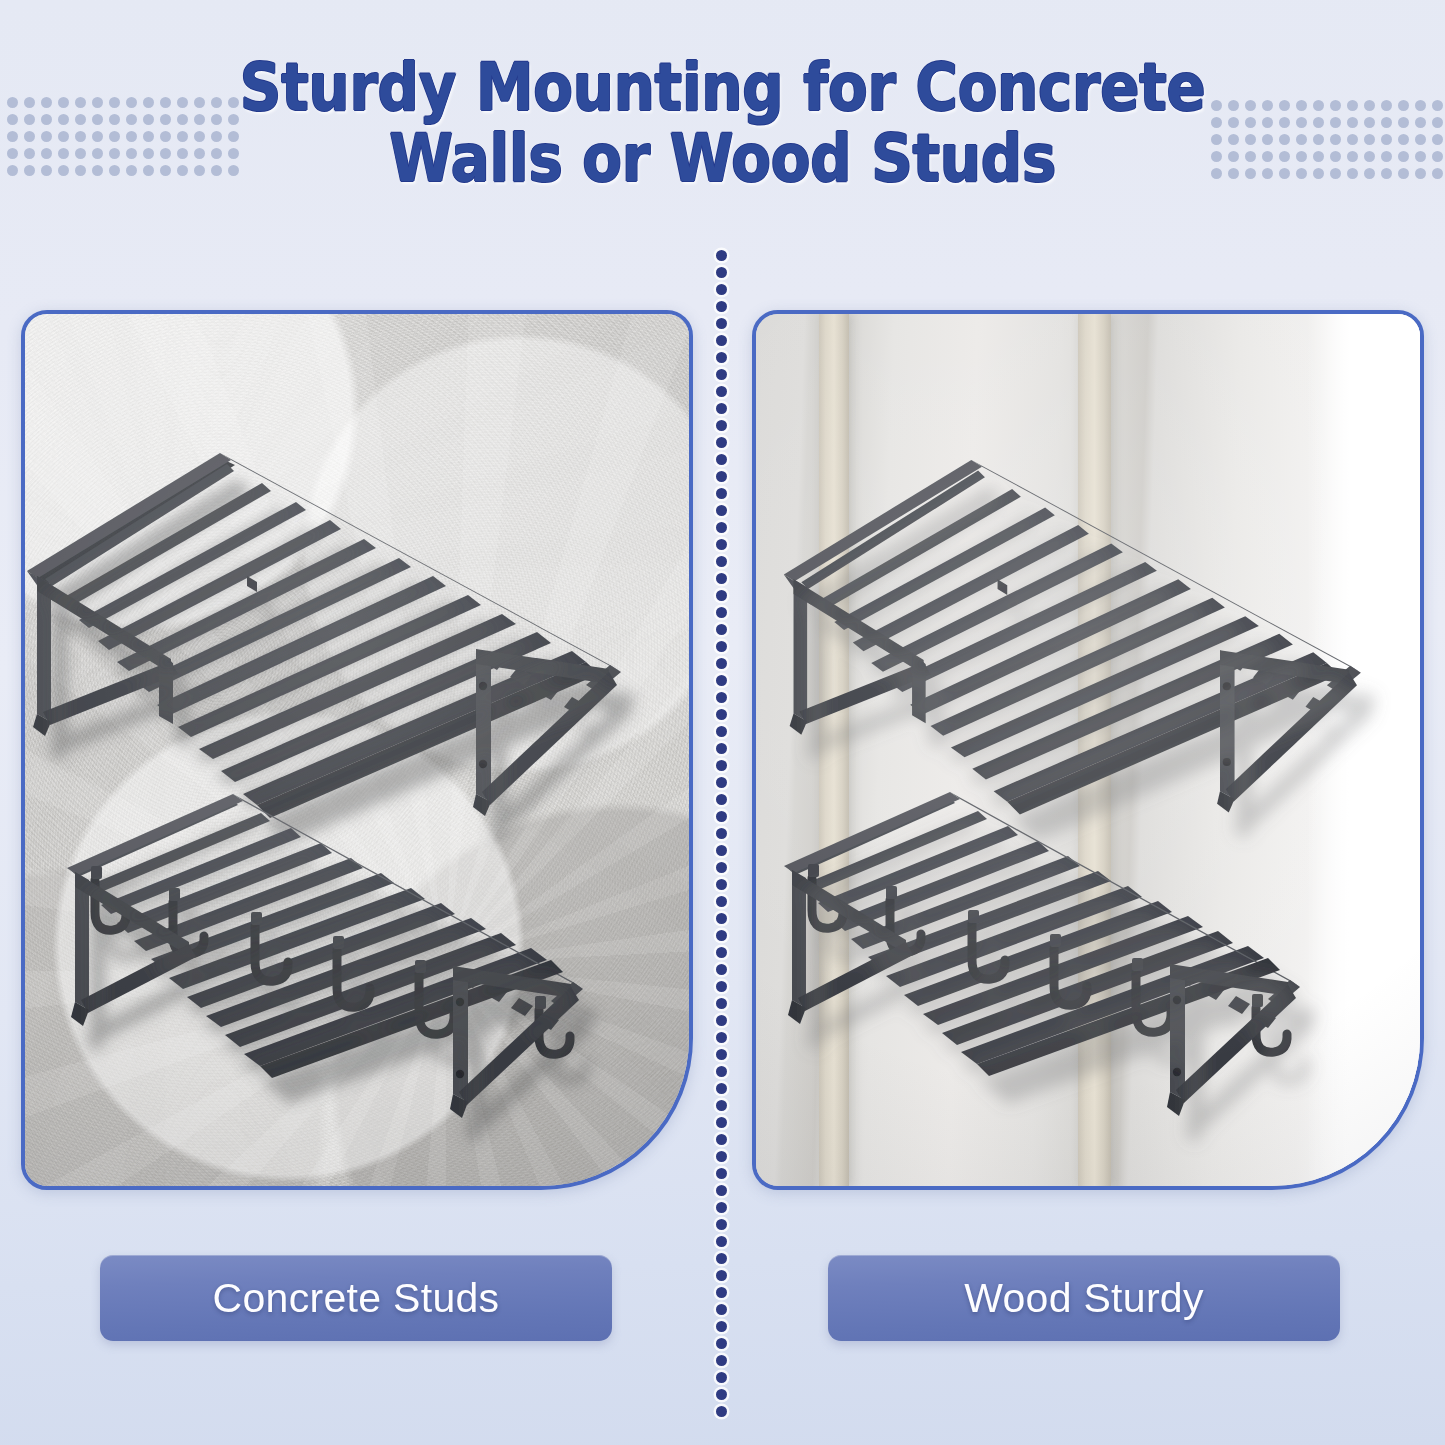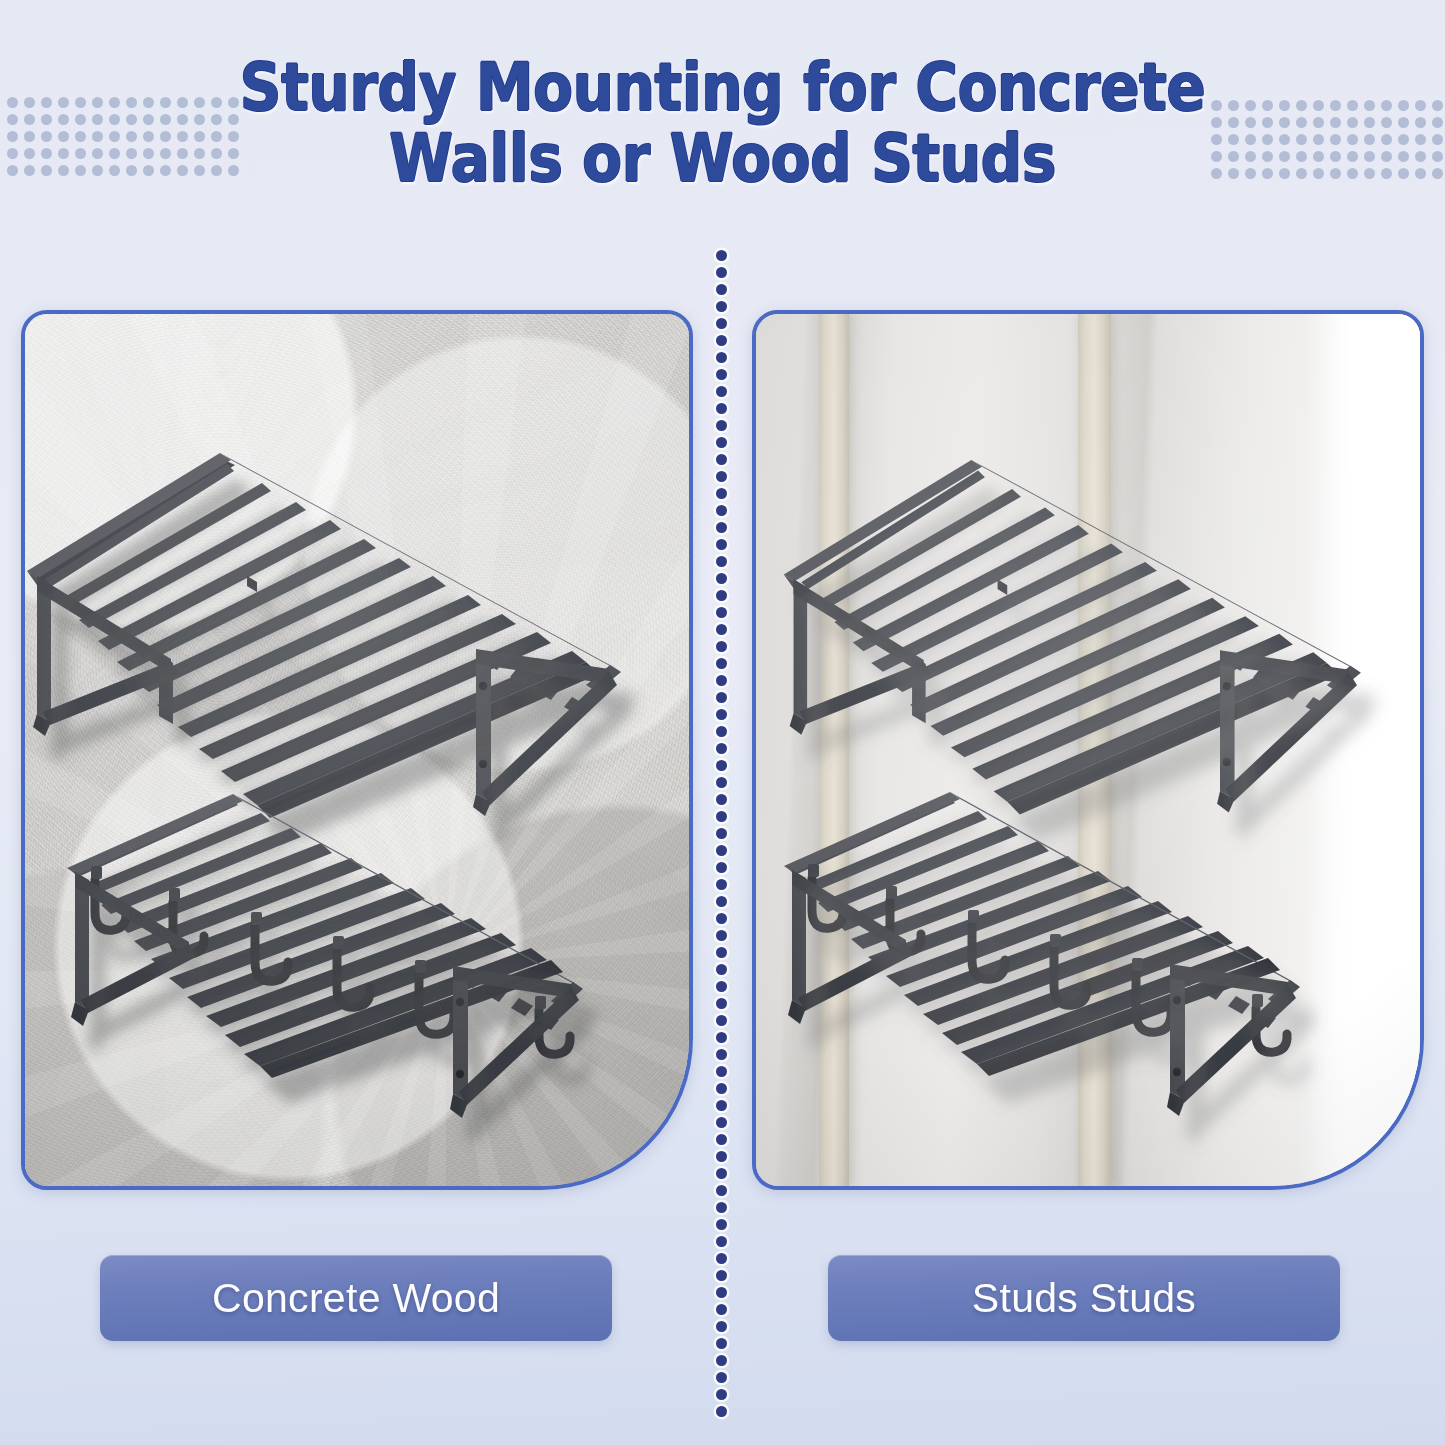--- a/index.html
+++ b/index.html
@@ -692,19 +692,19 @@
             </g>
           </g>
         </svg>
       </div>
 
       <div class="vignette"></div>
     </div>
   </div>
 
   <div class="pill" id="pill-left">
-    <span>Concrete Wood</span>
+    <span>Concrete Studs</span>
   </div>
   <div class="pill" id="pill-right">
-    <span>Studs Studs</span>
+    <span>Wood Sturdy</span>
   </div>
 
 </div>
 
 </body></html>

